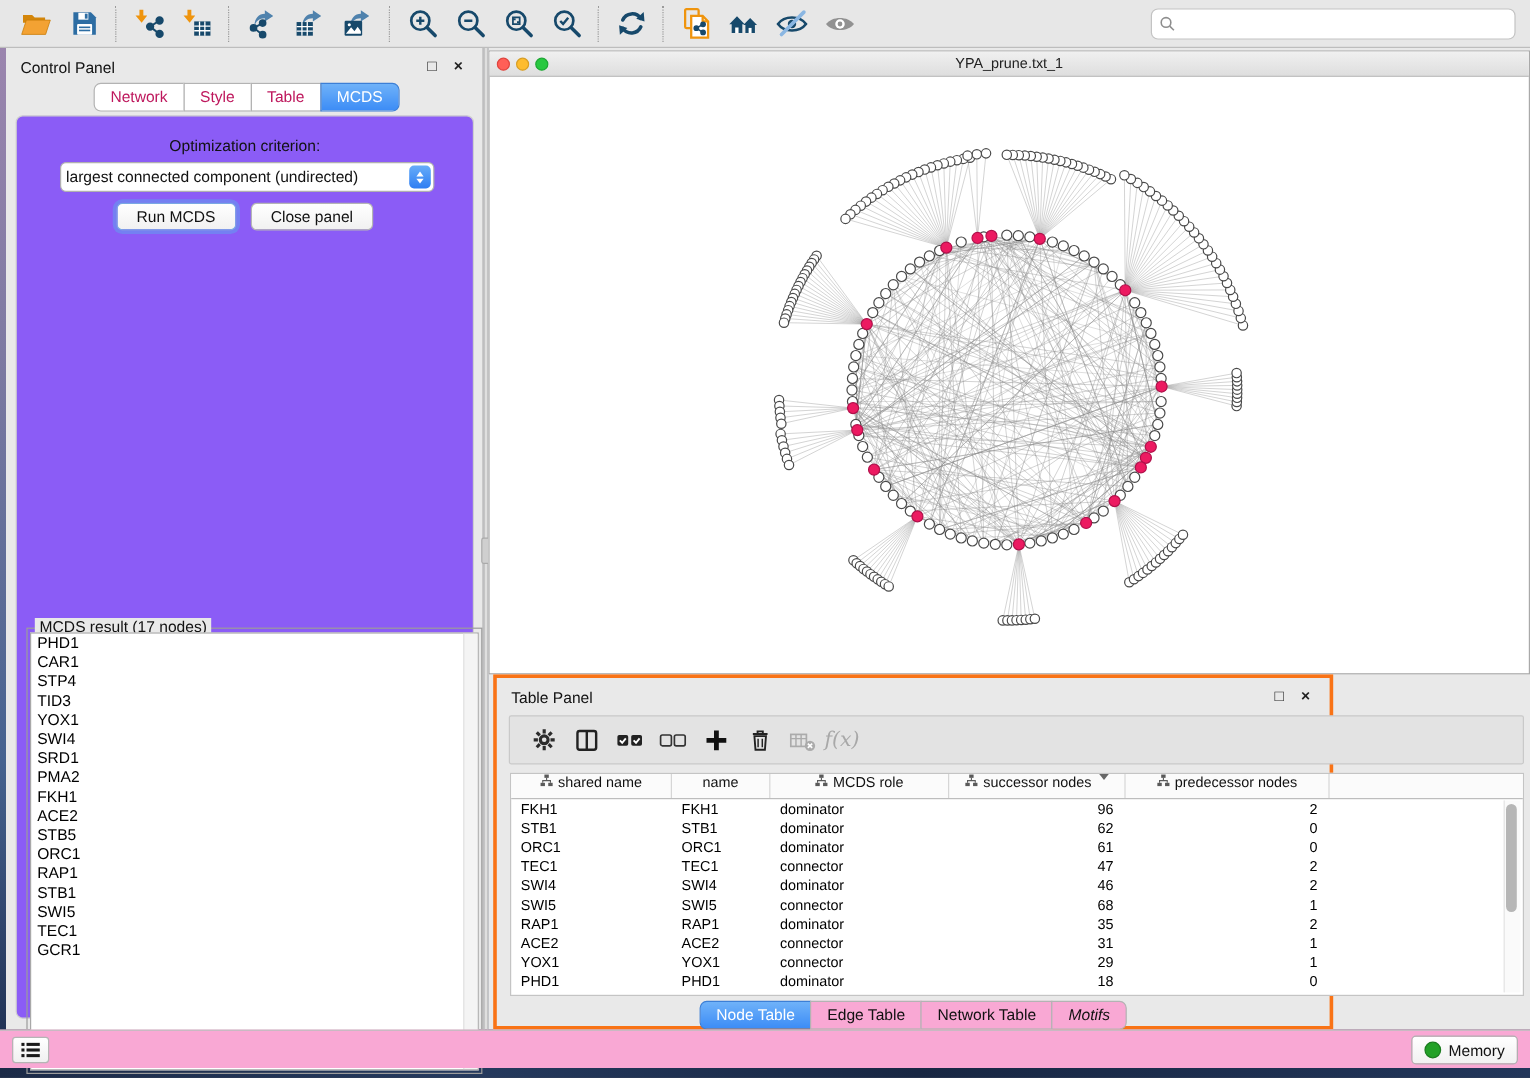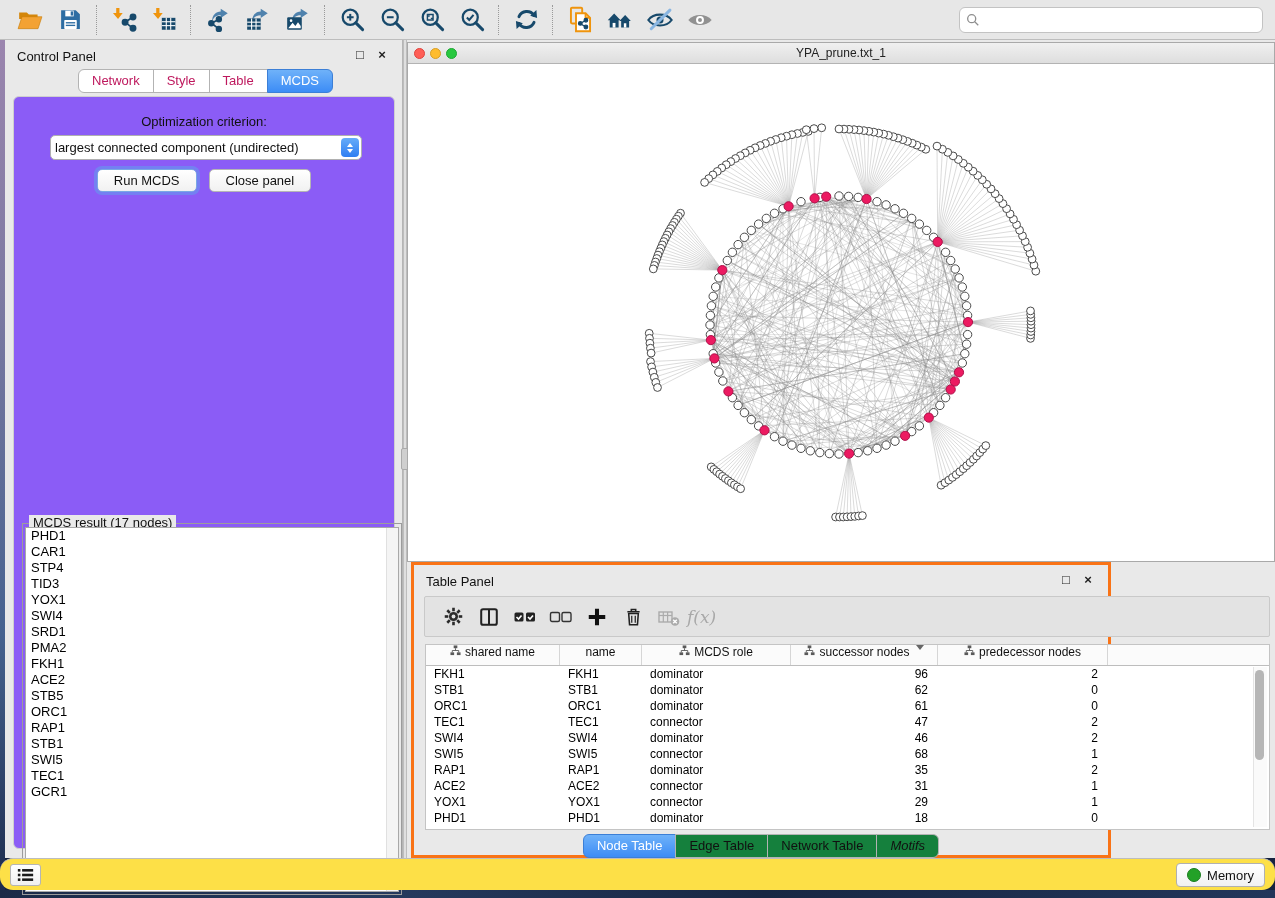--- a/index.html
+++ b/index.html
@@ -73,26 +73,26 @@
   .thead{display:flex;height:20px;border-bottom:1px solid #bdbdbd;background:#fbfbfb;}
   .th{display:flex;align-items:flex-start;justify-content:center;gap:4px;font-size:12px;color:#111;
     border-right:1px solid #d6d6d6;box-sizing:border-box;overflow:hidden;cursor:pointer;}
   .sort-dn{width:0;height:0;border-left:4px solid transparent;border-right:4px solid transparent;border-top:5px solid #666;margin-left:2px;}
   .trow{display:flex;height:16px;}
   .td{font-size:12px;color:#000;box-sizing:border-box;overflow:hidden;white-space:nowrap;line-height:16px;}
   .td.l{padding-left:8px;} .td.r{text-align:right;padding-right:10px;}
   .tscroll{position:absolute;right:2px;top:22px;bottom:2px;width:13px;background:#fafafa;border-left:1px solid #e4e4e4;}
   .tthumb{position:absolute;left:1px;top:3px;width:9px;height:90px;background:#b6b6b6;border-radius:5px;}
   .tbl-tabs{position:absolute;left:0;right:0;top:269px;display:flex;justify-content:center;}
-  .tbl-tab{background:#15803d;border:1px solid #b3b3b3;margin-left:-1px;padding:3px 13px 4px;font-size:13px;color:#111;cursor:pointer;}
+  .tbl-tab{background:#f9a8d4;border:1px solid #b3b3b3;margin-left:-1px;padding:3px 13px 4px;font-size:13px;color:#111;cursor:pointer;}
   .tbl-tab:first-child{border-radius:6px 0 0 6px;margin-left:0;}
   .tbl-tab:last-child{border-radius:0 6px 6px 0;font-style:italic;}
   .tbl-tab.sel{background:linear-gradient(#6fb2f9,#3c8cf6);border-color:#3c7fd6;color:#fff;}
   
-  .statusbar{position:absolute;left:0;top:858px;width:1275px;height:32px;background:#fde047;border-top:1px solid #bdbdbd;box-sizing:border-box;border-radius:13px;}
+  .statusbar{position:absolute;left:0;top:858px;width:1275px;height:32px;background:#f9a8d4;border-top:1px solid #bdbdbd;box-sizing:border-box;}
   .st-list{position:absolute;left:10px;top:5px;width:31px;height:22px;background:linear-gradient(#fff,#f0f0f0);
     border:1px solid #b5b5b5;border-radius:3px;display:flex;align-items:center;justify-content:center;cursor:pointer;}
   .mem-btn{position:absolute;right:10px;top:4px;height:24px;padding:0 10px;background:linear-gradient(#fff,#f1f1f1);
     border:1px solid #b0b0b0;border-radius:4px;display:flex;align-items:center;gap:6px;font-size:13px;color:#111;cursor:pointer;}
   .mem-dot{width:12px;height:12px;border-radius:50%;background:#23a127;border:1px solid #1b7d1f;}
 </style>
 </head>
 <body>
 
 <div class="screen">

